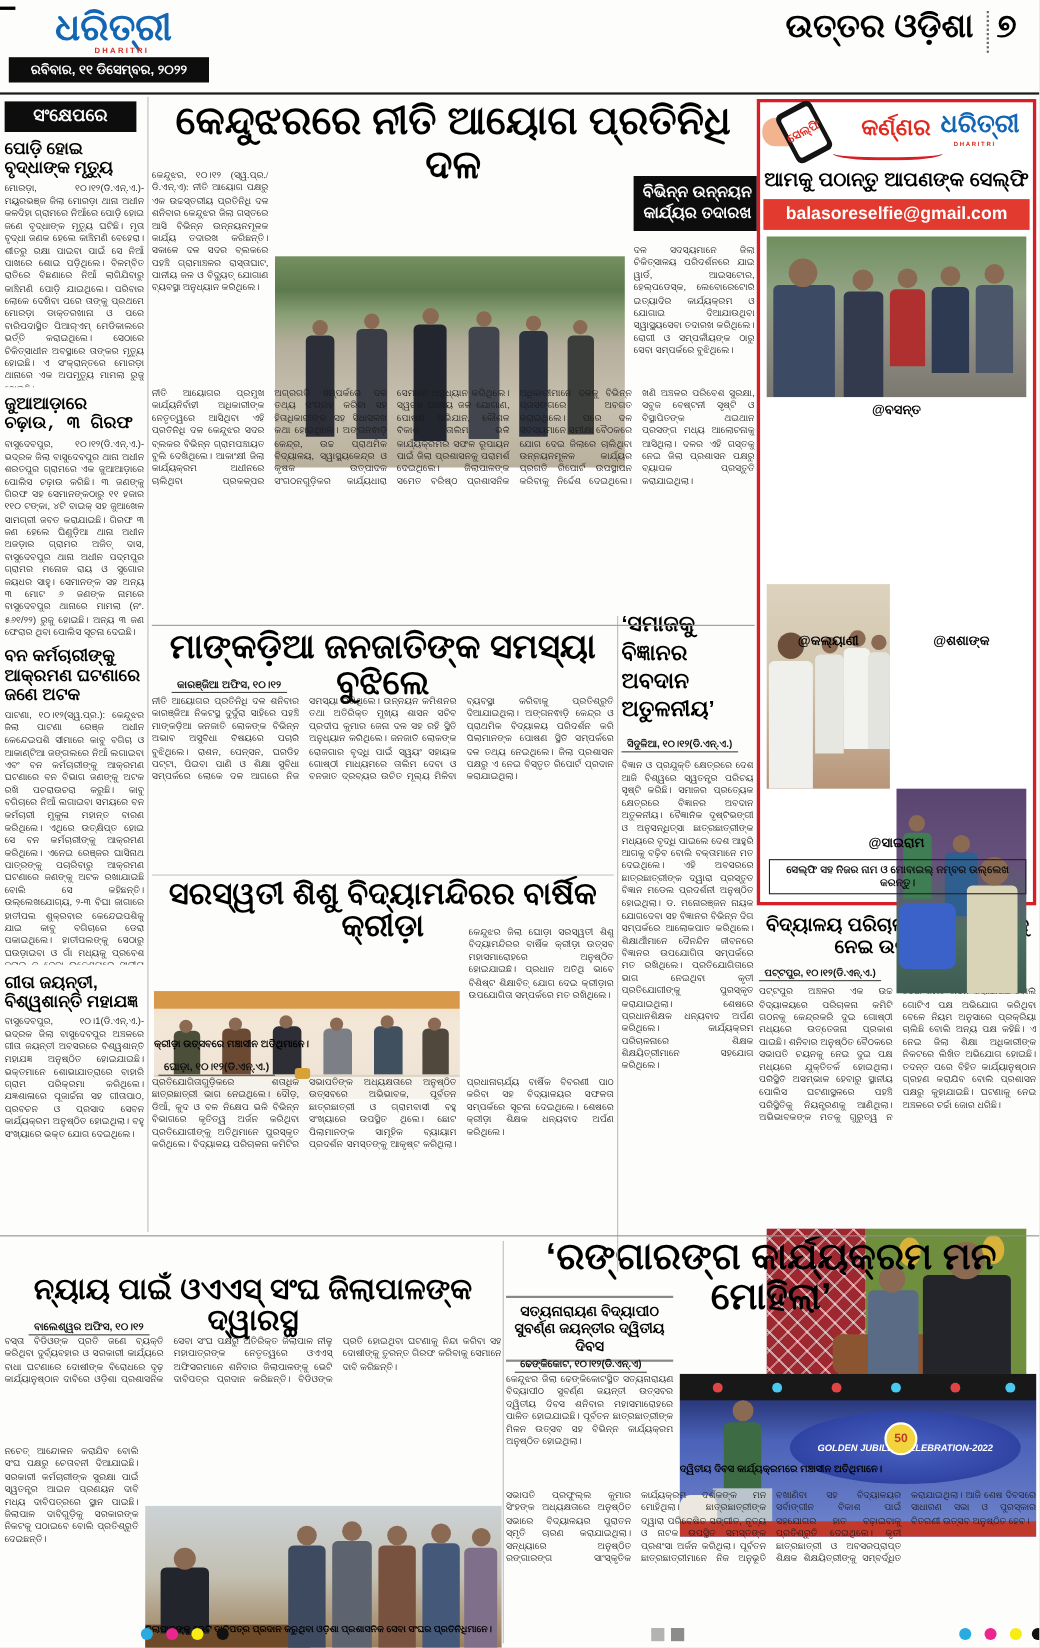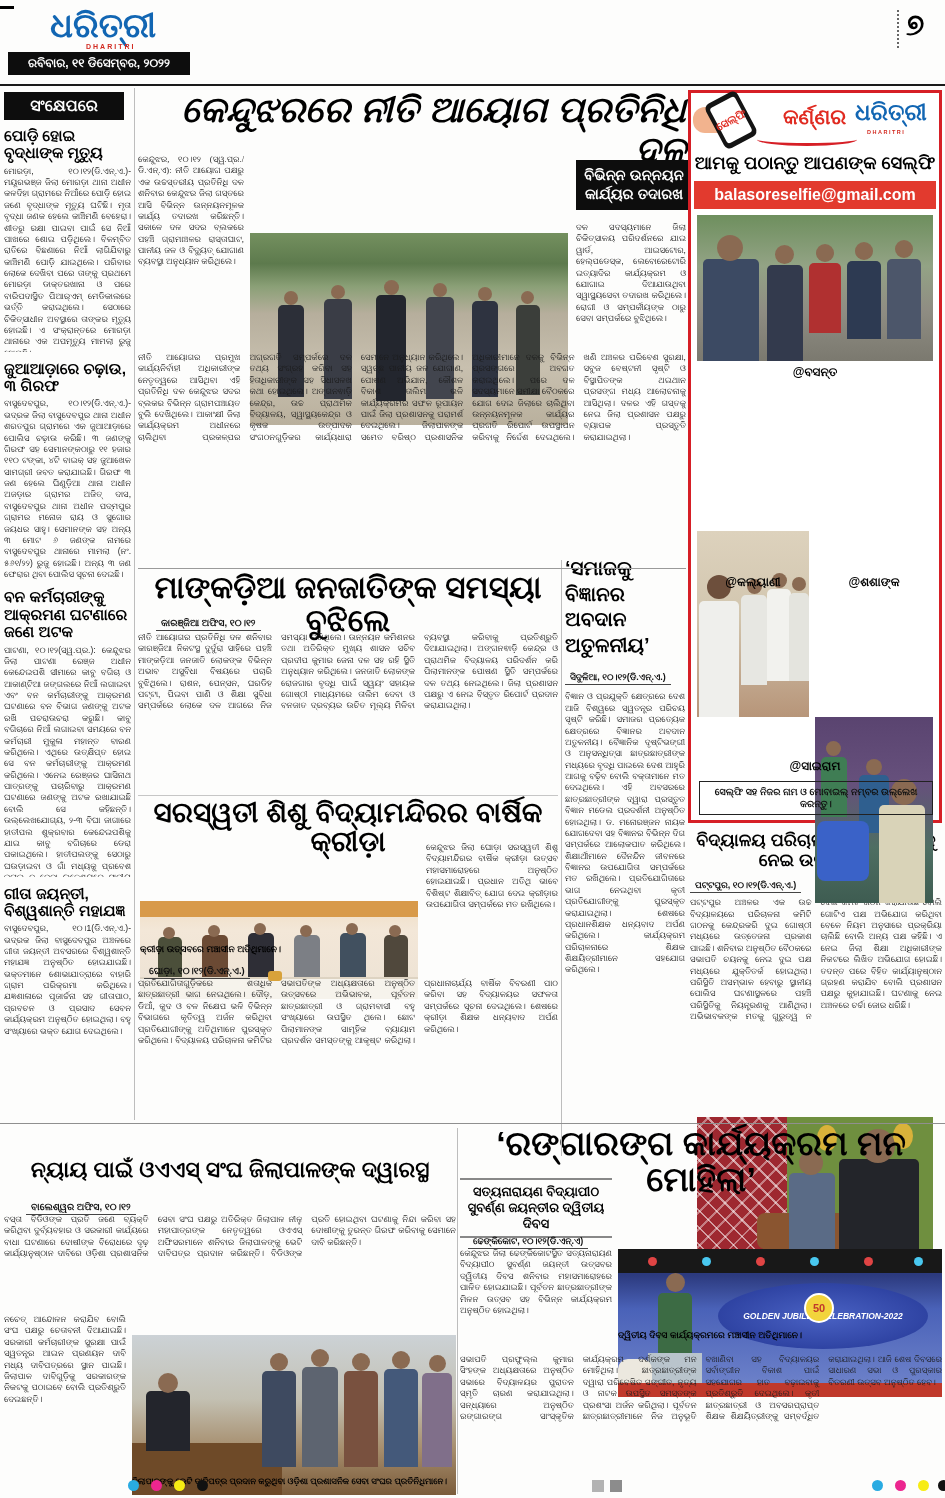--- a/index.html
+++ b/index.html
@@ -25,50 +25,51 @@
 </head>
 <body>
 
 <div class="page">
 
   <div class="abs" style="left:0;top:6px;width:14px;height:3px;background:#000;"></div>
 
   <div class="abs hl" style="left:50px;top:6px;font-size:34px;color:#1266b3;">ଧରିତ୍ରୀ</div>
   <div class="abs" style="left:86px;top:43px;font-size:7px;font-weight:700;letter-spacing:2px;color:#d22a20;">DHARITRI</div>
   <div class="abs blackbox" style="left:8px;top:52px;width:182px;height:23px;font-size:12px;font-weight:700;text-align:center;line-height:23px;">ରବିବାର, ୧୧ ଡିସେମ୍ବର, ୨୦୨୨</div>
+  <div class="abs hl" style="left:640px;top:8px;width:245px;text-align:right;font-size:30px;">ଉତ୍ତର ଓଡ଼ିଶା</div>
   <div class="abs" style="left:897px;top:10px;height:38px;border-left:2px dotted #666;"></div>
   <div class="abs hl" style="left:906px;top:8px;font-size:30px;">୭</div>
   <div class="abs" style="left:0;top:84px;width:945px;height:2px;background:#1a1a1a;"></div>
 
   <div class="abs" style="left:4px;top:92px;width:127px;height:1028px;overflow:hidden;">
     <div class="blackbox" style="width:120px;height:28px;font-size:16px;font-weight:700;text-align:center;line-height:28px;margin-bottom:7px;">ସଂକ୍ଷେପରେ</div>
 
     <div>
       <div class="hl" style="font-size:15.5px;line-height:1.12;margin:4px 0;font-family:Liberation Serif, serif;">ପୋଡ଼ି ହୋଇ ବୃଦ୍ଧାଙ୍କ ମୃତ୍ୟୁ</div>
       <div class="bt" style="max-height:186px;">ମୋରଡ଼ା, ୧୦।୧୨(ଡି.ଏନ୍.ଏ.)- ମୟୂରଭଞ୍ଜ ଜିଲା ମୋରଡ଼ା ଥାନା ଅଧୀନ କଳଦିହା ଗ୍ରାମରେ ନିଆଁରେ ପୋଡ଼ି ହୋଇ ଜଣେ ବୃଦ୍ଧାଙ୍କ ମୃତ୍ୟୁ ଘଟିଛି। ମୃତା ବୃଦ୍ଧା ଜଣକ ହେଲେ କାଞ୍ଚିମଣି ବେହେରା। ଶୀତରୁ ରକ୍ଷା ପାଇବା ପାଇଁ ସେ ନିଆଁ ପାଖରେ ଶୋଇ ପଡ଼ିଥିଲେ। ବିଳମ୍ବିତ ରାତିରେ ବିଛଣାରେ ନିଆଁ ଲାଗିଯିବାରୁ କାଞ୍ଚିମଣି ପୋଡ଼ି ଯାଇଥିଲେ। ପରିବାର ଲୋକେ ଦେଖିବା ପରେ ତାଙ୍କୁ ପ୍ରଥମେ ମୋରଡ଼ା ଡାକ୍ତରଖାନା ଓ ପରେ ବାରିପଦାସ୍ଥିତ ପିଆର୍‌ଏମ୍ ମେଡିକାଲରେ ଭର୍ତ୍ତି କରାଇଥିଲେ। ସେଠାରେ ଚିକିତ୍ସାଧୀନ ଅବସ୍ଥାରେ ତାଙ୍କର ମୃତ୍ୟୁ ହୋଇଛି। ଏ ସଂକ୍ରାନ୍ତରେ ମୋରଡ଼ା ଥାନାରେ ଏକ ଅପମୃତ୍ୟୁ ମାମଲା ରୁଜୁ ହୋଇଛି।</div>
     </div>
 
     <div>
-      <div class="hl" style="font-size:15.5px;line-height:1.12;margin:8px 0 4px;">ଜୁଆଆଡ଼ାରେ ଚଢ଼ାଉ, ୩ ଗିରଫ</div>
+      <div class="hl" style="font-size:15.5px;line-height:1.12;margin:8px 0 4px;font-family:Liberation Mono, monospace;">ଜୁଆଆଡ଼ାରେ ଚଢ଼ାଉ, ୩ ଗିରଫ</div>
       <div class="bt" style="max-height:208px;">ବାସୁଦେବପୁର, ୧୦।୧୨(ଡି.ଏନ୍.ଏ.)- ଭଦ୍ରକ ଜିଲା ବାସୁଦେବପୁର ଥାନା ଅଧୀନ ଶରତପୁର ଗ୍ରାମରେ ଏକ ଜୁଆଆଡ଼ାରେ ପୋଲିସ ଚଢ଼ାଉ କରିଛି। ୩ ଜଣଙ୍କୁ ଗିରଫ ସହ ସେମାନଙ୍କଠାରୁ ୧୧ ହଜାର ୧୧୦ ଟଙ୍କା, ୪ଟି ବାଇକ୍ ସହ ଜୁଆଖେଳ ସାମଗ୍ରୀ ଜବତ କରାଯାଇଛି। ଗିରଫ ୩ ଜଣ ହେଲେ ଘିଣୁଡ଼ିଆ ଥାନା ଅଧୀନ ଅଜଡ଼ାର ଗ୍ରାମର ଅଜିତ୍ ଦାସ, ବାସୁଦେବପୁର ଥାନା ଅଧୀନ ପଦ୍ମପୁର ଗ୍ରାମର ମନୋଜ ରାୟ ଓ ସୁଗୋର ଜୟଧର ସାହୁ। ସେମାନଙ୍କ ସହ ଅନ୍ୟ ୩ ମୋଟ ୬ ଜଣଙ୍କ ନାମରେ ବାସୁଦେବପୁର ଥାନାରେ ମାମଲା (ନଂ. ୫୬୧/୨୨) ରୁଜୁ ହୋଇଛି। ଅନ୍ୟ ୩ ଜଣ ଫେରାର ଥିବା ପୋଲିସ ସୂଚନା ଦେଇଛି।</div>
     </div>
 
     <div>
       <div class="hl" style="font-size:15.5px;line-height:1.12;margin:8px 0 4px;">ବନ କର୍ମଚାରୀଙ୍କୁ ଆକ୍ରମଣ ଘଟଣାରେ ଜଣେ ଅଟକ</div>
       <div class="bt" style="max-height:232px;">ପାଟଣା, ୧୦।୧୨(ସ୍ୱ.ପ୍ର.): କେନ୍ଦୁଝର ଜିଲା ପାଟଣା ରେଞ୍ଜ ଅଧୀନ କେନ୍ଦେଇପଶି ସୀମାରେ କାବୁ ବଗିଚା ଓ ଆକାଣ୍ଟିଆ ଜଙ୍ଗଲରେ ନିଆଁ ଲଗାଇବା ଏବଂ ବନ କର୍ମଚାରୀଙ୍କୁ ଆକ୍ରମଣ ଘଟଣାରେ ବନ ବିଭାଗ ଜଣଙ୍କୁ ଅଟକ ରଖି ପଚରାଉଚରା କରୁଛି। କାବୁ ବଗିଚାରେ ନିଆଁ ଲଗାଇବା ସମୟରେ ବନ କର୍ମଚାରୀ ମୁକୁଳା ମହାନ୍ତ ବାରଣ କରିଥିଲେ। ଏଥିରେ ଉତ୍‌କ୍ଷିପ୍ତ ହୋଇ ସେ ବନ କର୍ମଚାରୀଙ୍କୁ ଆକ୍ରମଣ କରିଥିଲେ। ଏନେଇ ରେଞ୍ଜର ଘାସିନାଥ ପାତ୍ରଙ୍କୁ ପଚାରିବାରୁ ଆକ୍ରମଣ ଘଟଣାରେ ଜଣଙ୍କୁ ଅଟକ ରଖାଯାଇଛି ବୋଲି ସେ କହିଛନ୍ତି। ଉଲ୍ଲେଖଯୋଗ୍ୟ, ୨-୩ ବିଘା ଜାଗାରେ ହାତୀପଲ ଶୁକ୍ରବାର କେନ୍ଦେଇପଶିକୁ ଯାଇ କାବୁ ବଗିଚାରେ ଡେରା ପକାଇଥିଲେ। ହାତୀପଲଙ୍କୁ ସେଠାରୁ ଘଉଡ଼ାଇବା ଓ ଗାଁ ମଧ୍ୟକୁ ପ୍ରବେଶ କରାଇ ନ ଦେବା ଉଦ୍ଦେଶ୍ୟରେ ସ୍ଥାନୀୟ କେତେକ ଲୋକ ନିଆଁ ଲଗାଇଦେଇଥିଲେ।</div>
     </div>
 
     <div>
       <div class="hl" style="font-size:15.5px;line-height:1.12;margin:8px 0 4px;">ଗୀତା ଜୟନ୍ତୀ, ବିଶ୍ୱଶାନ୍ତି ମହାଯଜ୍ଞ</div>
       <div class="bt" style="max-height:150px;">ବାସୁଦେବପୁର, ୧୦।1(ଡି.ଏନ୍.ଏ.)- ଭଦ୍ରକ ଜିଲା ବାସୁଦେବପୁର ଅଞ୍ଚଳରେ ଗୀତା ଜୟନ୍ତୀ ଅବସରରେ ବିଶ୍ୱଶାନ୍ତି ମହାଯଜ୍ଞ ଅନୁଷ୍ଠିତ ହୋଇଯାଇଛି। ଭକ୍ତମାନେ ଶୋଭାଯାତ୍ରାରେ ବାହାରି ଗ୍ରାମ ପରିକ୍ରମା କରିଥିଲେ। ଯଜ୍ଞଶାଳାରେ ପୂଜାର୍ଚ୍ଚନା ସହ ଗୀତାପାଠ, ପ୍ରବଚନ ଓ ପ୍ରସାଦ ସେବନ କାର୍ଯ୍ୟକ୍ରମ ଅନୁଷ୍ଠିତ ହୋଇଥିଲା। ବହୁ ସଂଖ୍ୟାରେ ଭକ୍ତ ଯୋଗ ଦେଇଥିଲେ।</div>
     </div>
   </div>
 
   <div class="abs" style="left:138px;top:90px;width:548px;height:478px;">
-    <div class="hl" style="font-size:36px;text-align:right;line-height:1.1;font-style:italic;">କେନ୍ଦୁଝରରେ ନୀତି ଆୟୋଗ ପ୍ରତିନିଧି ଦଳ</div>
+    <div class="hl" style="font-size:36px;text-align:center;line-height:1.1;">କେନ୍ଦୁଝରରେ ନୀତି ଆୟୋଗ ପ୍ରତିନିଧି ଦଳ</div>
     <div class="abs bt" style="left:0;top:64px;width:106px;height:192px;font-family:Liberation Serif, serif;">କେନ୍ଦୁଝର, ୧୦।୧୨ (ସ୍ୱ.ପ୍ର./ଡି.ଏନ୍.ଏ): ନୀତି ଆୟୋଗ ପକ୍ଷରୁ ଏକ ଉଚ୍ଚସ୍ତରୀୟ ପ୍ରତିନିଧି ଦଳ ଶନିବାର କେନ୍ଦୁଝର ଜିଲା ଗସ୍ତରେ ଆସି ବିଭିନ୍ନ ଉନ୍ନୟନମୂଳକ କାର୍ଯ୍ୟ ତଦାରଖ କରିଛନ୍ତି। ସକାଳେ ଦଳ ସଦର ବ୍ଲକରେ ପହଞ୍ଚି ଗ୍ରାମାଞ୍ଚଳର ରାସ୍ତାଘାଟ, ପାନୀୟ ଜଳ ଓ ବିଦ୍ୟୁତ୍ ଯୋଗାଣ ବ୍ୟବସ୍ଥା ଅନୁଧ୍ୟାନ କରିଥିଲେ।</div>
 
     <div class="abs photo" style="left:112px;top:64px;width:318px;height:192px;background:linear-gradient(180deg,#74905f 0%,#5d7a4d 16%,#8ba077 28%,#b6ae9c 42%,#c8c0af 70%,#b9b09d 100%);">
       <div class="fig" style="left:28px;top:72px;width:26px;height:92px;background:#2c2f38;"></div>
       <div class="head" style="left:34px;top:58px;width:14px;height:14px;"></div>
       <div class="fig" style="left:74px;top:66px;width:28px;height:100px;background:#3a3d46;"></div>
       <div class="head" style="left:81px;top:52px;width:14px;height:14px;"></div>
       <div class="fig" style="left:126px;top:62px;width:30px;height:106px;background:#23262e;"></div>
       <div class="head" style="left:134px;top:47px;width:15px;height:15px;"></div>
       <div class="fig" style="left:176px;top:64px;width:28px;height:102px;background:#42454e;"></div>
@@ -195,21 +196,21 @@
       <div class="head" style="left:102px;top:34px;width:24px;height:24px;"></div>
       <div class="fig" style="left:142px;top:42px;width:80px;height:116px;background:#23252a;"></div>
       <div class="head" style="left:164px;top:12px;width:34px;height:34px;"></div>
     </div>
     <div class="abs cap" style="left:0;top:666px;width:248px;text-align:center;font-size:12px;">@ସାଇରାମ</div>
 
     <div class="abs" style="left:8px;top:688px;width:228px;border:1px solid #222;font-size:9.5px;font-weight:700;text-align:center;padding:4px 2px;">ସେଲ୍ଫି ସହ ନିଜର ନାମ ଓ ମୋବାଇଲ୍ ନମ୍ବର ଉଲ୍ଲେଖ କରନ୍ତୁ।</div>
   </div>
 
   <div class="abs" style="left:4px;top:1158px;width:452px;height:336px;">
-    <div class="hl" style="font-size:22px;text-align:center;line-height:1.05;">ନ୍ୟାୟ ପାଇଁ ଓଏଏସ୍ ସଂଘ ଜିଲାପାଳଙ୍କ ଦ୍ୱାରସ୍ଥ</div>
+    <div class="hl" style="font-size:27px;text-align:center;line-height:1.05;">ନ୍ୟାୟ ପାଇଁ ଓଏଏସ୍ ସଂଘ ଜିଲାପାଳଙ୍କ ଦ୍ୱାରସ୍ଥ</div>
     <div class="abs" style="left:22px;top:38px;"><span class="dl">ବାଲେଶ୍ୱର ଅଫିସ, ୧୦।୧୨</span></div>
     <div class="abs bt cols3" style="left:0;top:56px;width:452px;height:94px;">ବସ୍ତା ବିଡିଓଙ୍କ ପ୍ରତି ଜଣେ ବ୍ୟକ୍ତି କରିଥିବା ଦୁର୍ବ୍ୟବହାର ଓ ସରକାରୀ କାର୍ଯ୍ୟରେ ବାଧା ଘଟଣାରେ ଦୋଷୀଙ୍କ ବିରୋଧରେ ଦୃଢ଼ କାର୍ଯ୍ୟାନୁଷ୍ଠାନ ଦାବିରେ ଓଡ଼ିଶା ପ୍ରଶାସନିକ ସେବା ସଂଘ ପକ୍ଷରୁ ଅତିରିକ୍ତ ଜିଲାପାଳ ନୀଳୁ ମହାପାତ୍ରଙ୍କ ନେତୃତ୍ୱରେ ଓଏଏସ୍ ଅଫିସରମାନେ ଶନିବାର ଜିଲାପାଳଙ୍କୁ ଭେଟି ଦାବିପତ୍ର ପ୍ରଦାନ କରିଛନ୍ତି। ବିଡିଓଙ୍କ ପ୍ରତି ହୋଇଥିବା ଘଟଣାକୁ ନିନ୍ଦା କରିବା ସହ ଦୋଷୀଙ୍କୁ ତୁରନ୍ତ ଗିରଫ କରିବାକୁ ସେମାନେ ଦାବି କରିଛନ୍ତି।</div>
     <div class="abs bt" style="left:0;top:156px;width:122px;height:164px;">ନଚେତ୍ ଆନ୍ଦୋଳନ କରାଯିବ ବୋଲି ସଂଘ ପକ୍ଷରୁ ଚେତାବନୀ ଦିଆଯାଇଛି। ସରକାରୀ କର୍ମଚାରୀଙ୍କ ସୁରକ୍ଷା ପାଇଁ ସ୍ୱତନ୍ତ୍ର ଆଇନ ପ୍ରଣୟନ ଦାବି ମଧ୍ୟ ଦାବିପତ୍ରରେ ସ୍ଥାନ ପାଇଛି। ଜିଲାପାଳ ଦାବିଗୁଡ଼ିକୁ ସରକାରଙ୍କ ନିକଟକୁ ପଠାଇବେ ବୋଲି ପ୍ରତିଶ୍ରୁତି ଦେଇଛନ୍ତି।</div>
 
     <div class="abs photo" style="left:128px;top:154px;width:324px;height:160px;background:linear-gradient(180deg,#ccd2d6 0%,#c3c0b2 40%,#a58c6b 72%,#7b5c3b 100%);">
       <div class="abs" style="left:0;top:108px;width:150px;height:52px;background:#6e4a28;"></div>
       <div class="fig" style="left:14px;top:56px;width:44px;height:60px;background:#23252c;"></div>
       <div class="head" style="left:26px;top:38px;width:20px;height:20px;"></div>
       <div class="fig" style="left:130px;top:36px;width:34px;height:96px;background:#3e4a60;"></div>
       <div class="head" style="left:138px;top:18px;width:18px;height:18px;"></div>

